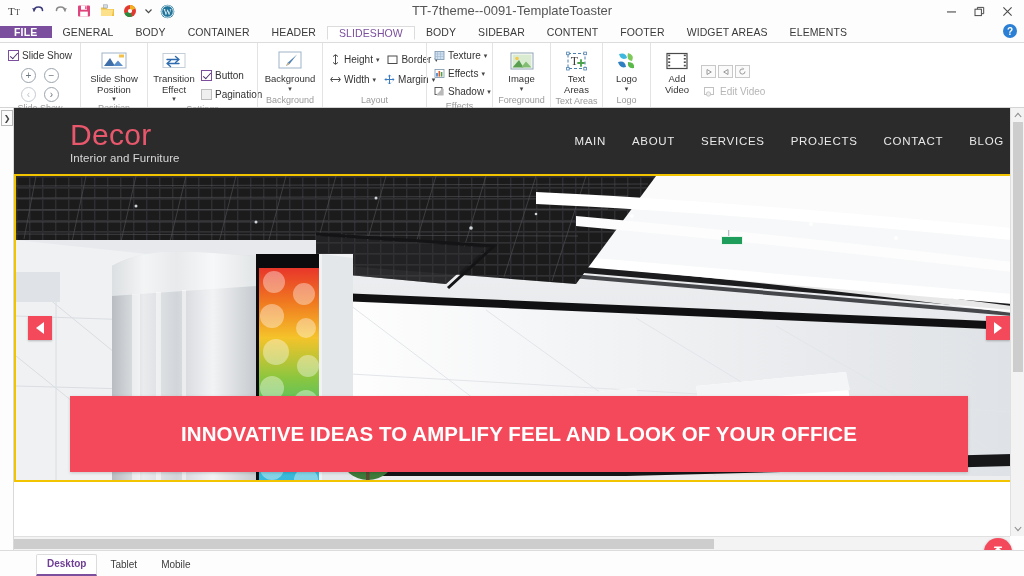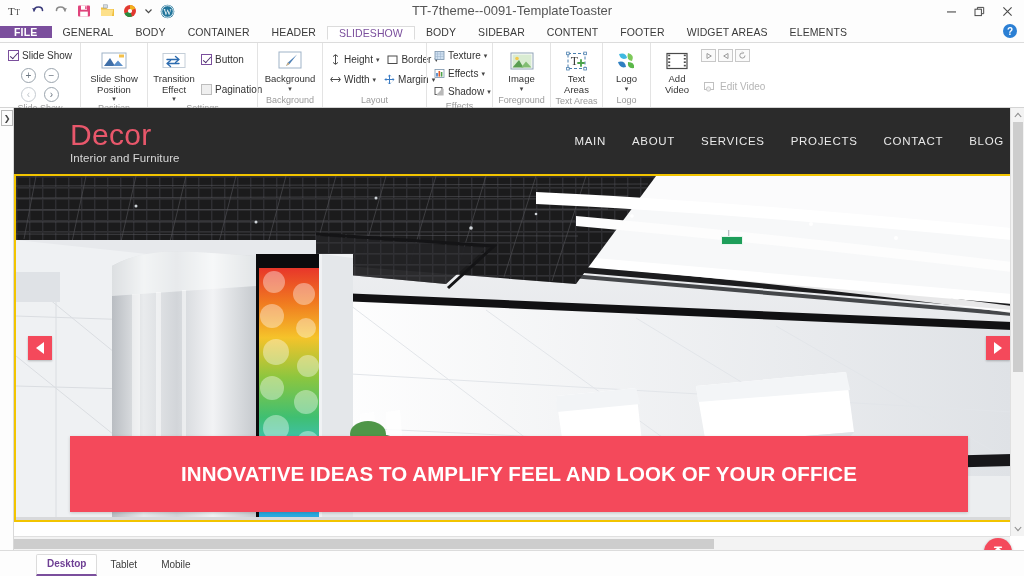--- a/index.html
+++ b/index.html
@@ -82,21 +82,21 @@
   .chk.grey { background: #efefef; border-color: #bdbdbd; }
 
   .circbtn {
     width: 15px; height: 15px; border-radius: 50%; border: 1px solid #9aa4ad;
     display: flex; align-items: center; justify-content: center; color: #6b7580; font-size: 10px; line-height: 1;
     background: #fff;
   }
   .circbtn.dim { border-color: #c5cbd1; color: #c0c6cc; }
   .circ-row { display: flex; gap: 8px; justify-content: center; margin-top: 2px; }
 
-  .col2 { display: flex; flex-direction: column; gap: 13px; }
+  .col2 { display: flex; flex-direction: column; gap: 2px; margin-top: 16px; }
   .row2 { display: flex; gap: 2px; }
 
   .minibtn {
     width: 15px; height: 13px; border: 1px solid #c8c8c8; background: #fafafa;
     display: flex; align-items: center; justify-content: center;
   }
 
   
   .workspace { flex: 1; position: relative; background: #ececec; display: flex; }
   .leftrail {
@@ -117,21 +117,21 @@
   .brand-title { color: #e8576b; font-size: 30px; font-weight: 300; line-height: 32px; letter-spacing: .3px; }
   .brand-sub { color: #d8d8d8; font-size: 11.5px; margin-top: 1px; letter-spacing: .1px; }
   .site-nav { position: absolute; right: 20px; display: flex; gap: 26px; align-items: center; }
   .nav-item { color: #e9e9e9; font-size: 11.5px; letter-spacing: .7px; position: relative; padding: 6px 0; }
   .nav-item.active:before {
     content: ""; position: absolute; top: -24px; left: 0; right: 0; height: 3px; background: #e8576b;
   }
 
   
   .slideshow {
-    position: relative; height: 348px; border: 2px solid #f2c400; overflow: hidden; background: #d8d9db;
+    position: relative; height: 308px; border: 2px solid #f2c400; overflow: hidden; background: #d8d9db;
   }
   .slide-img { position: absolute; inset: 0; overflow: hidden; }
 
   .arrow-btn {
     position: absolute; top: 50%; transform: translateY(-50%);
     width: 24px; height: 24px; background: #f4495b; display: flex; align-items: center; justify-content: center;
     box-shadow: 0 1px 2px rgba(0,0,0,.25);
   }
   .arrow-btn.left { left: 12px; }
   .arrow-btn.right { right: 12px; }

